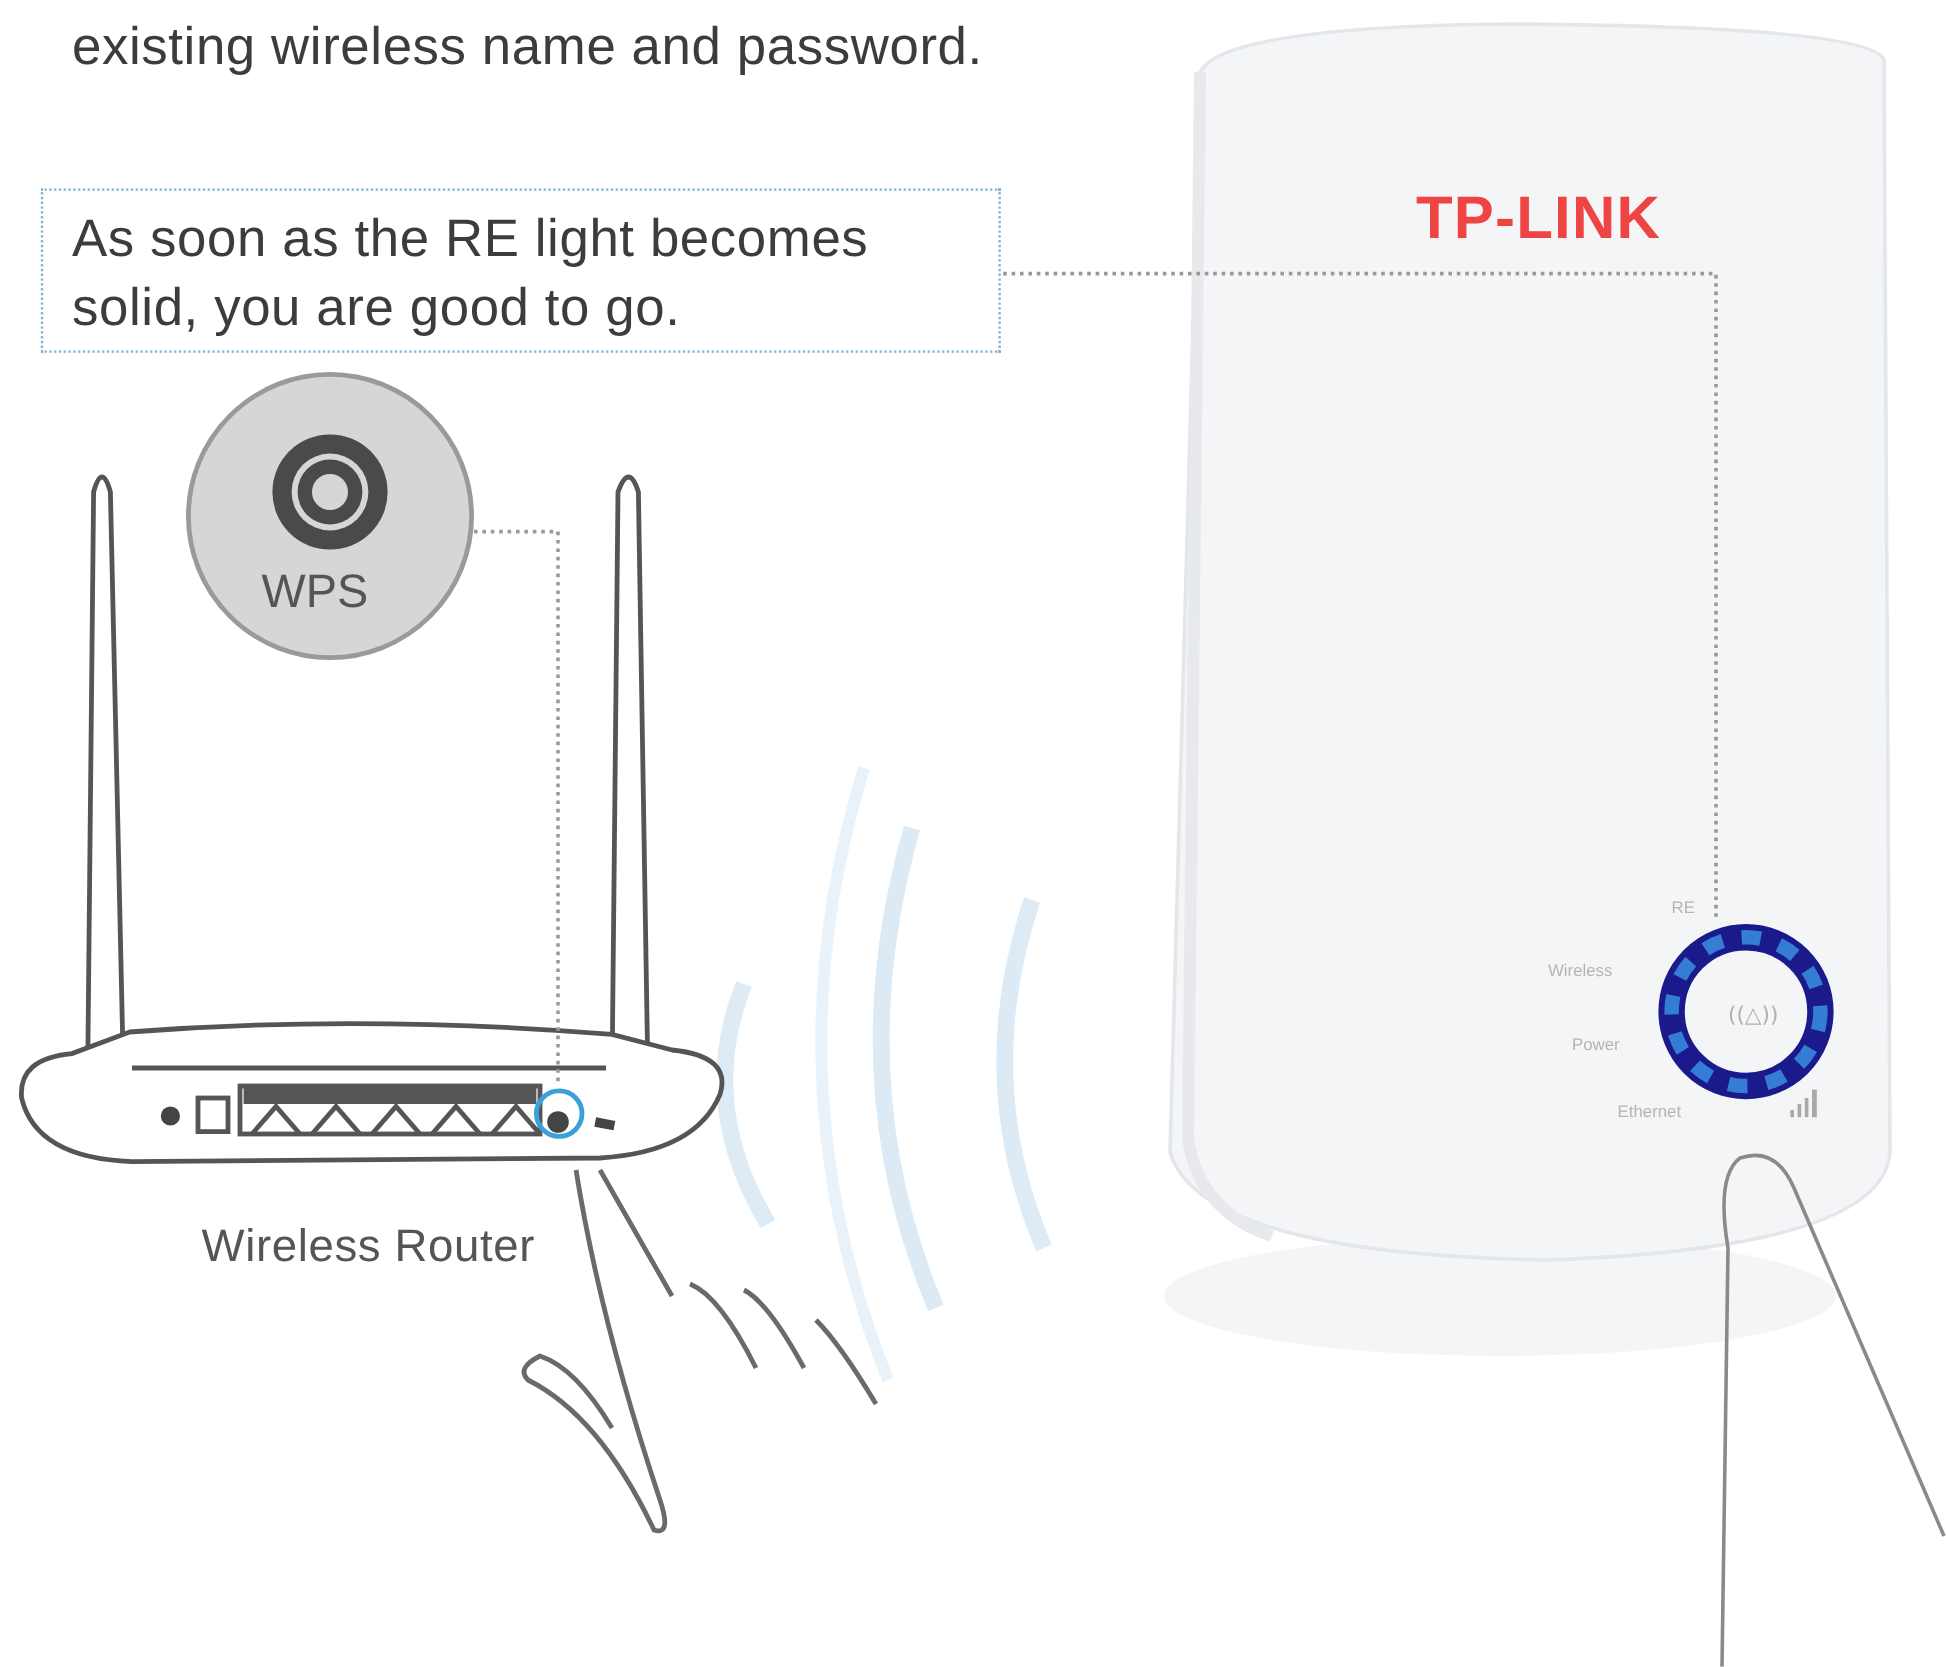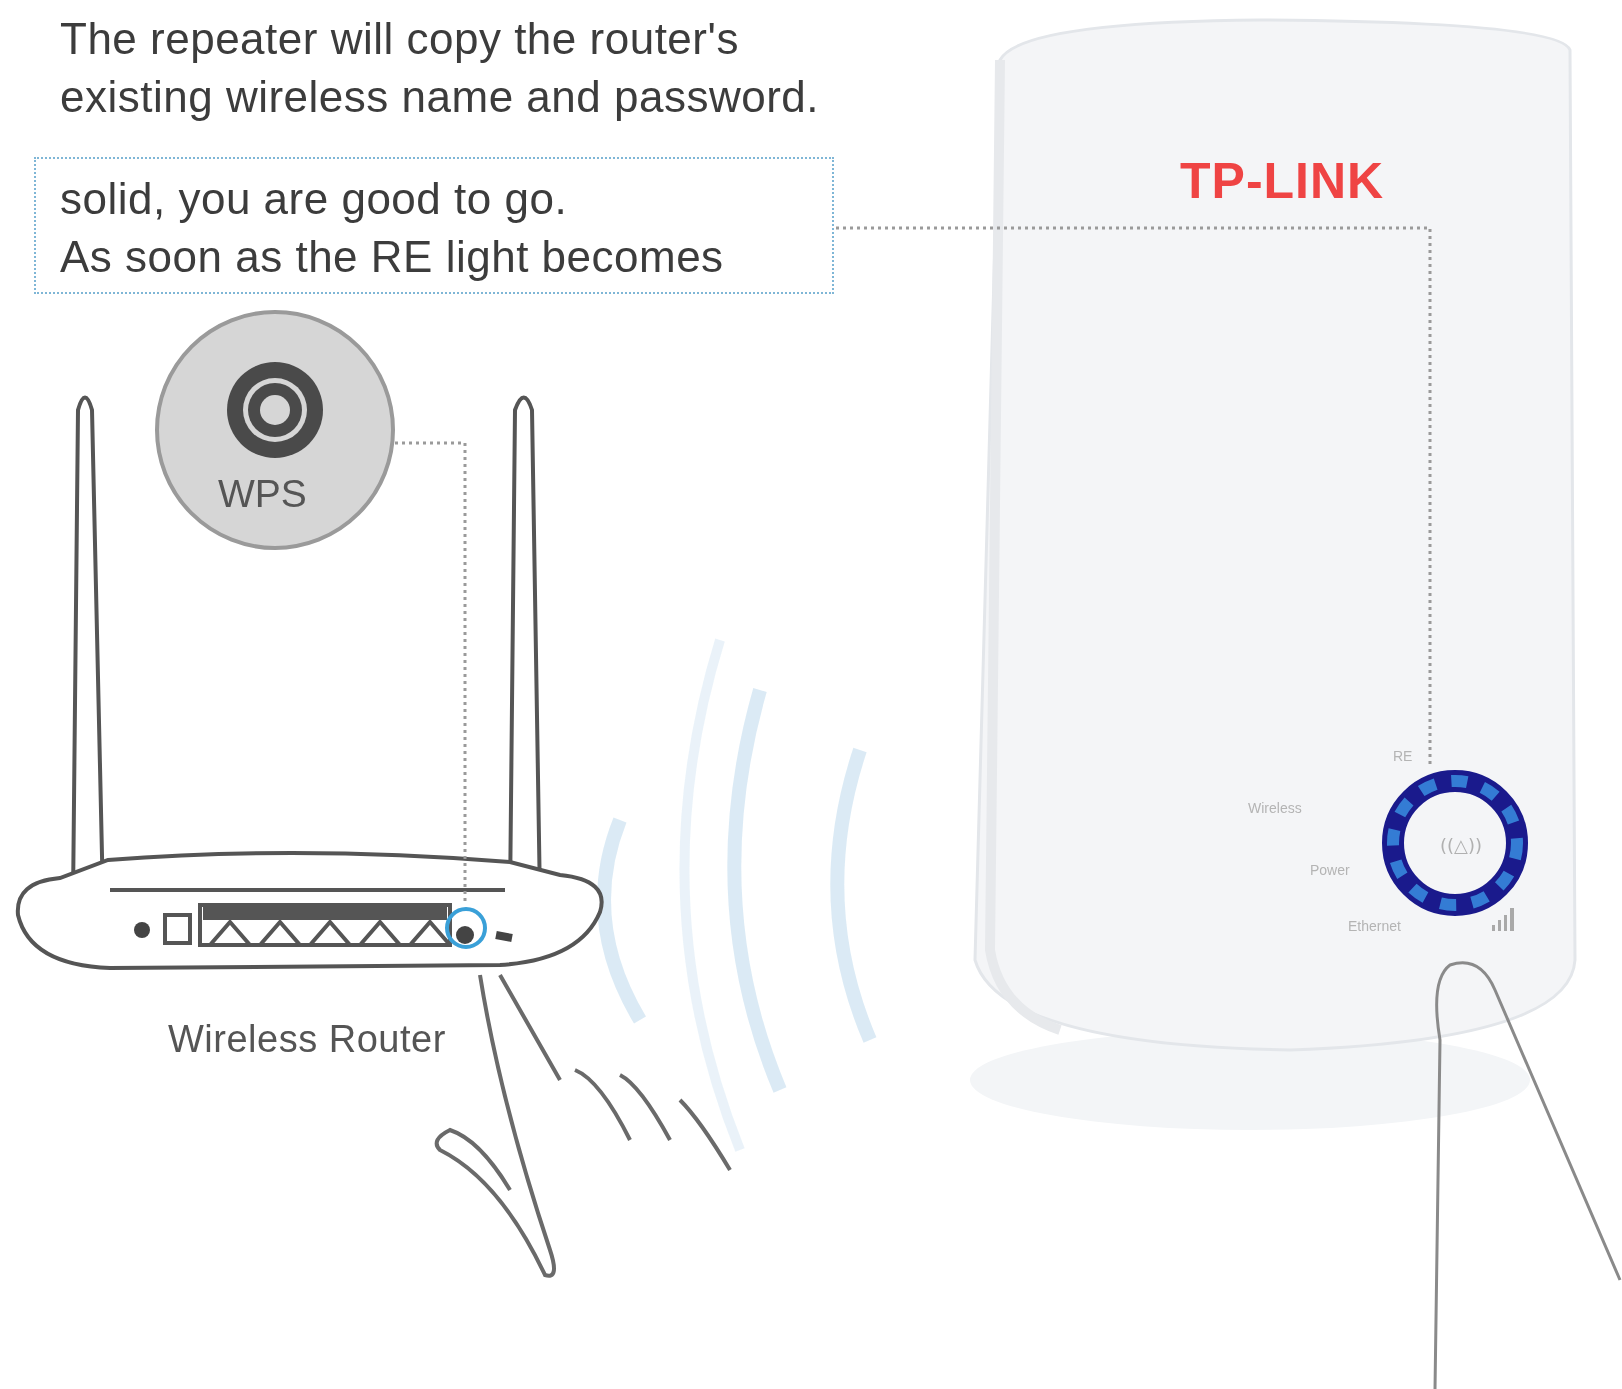--- a/index.html
+++ b/index.html
@@ -77,31 +77,30 @@
     <circle cx="275" cy="410" r="48" fill="#4a4a4a"></circle>
     <circle cx="275" cy="410" r="32" fill="#d6d6d6"></circle>
     <circle cx="275" cy="410" r="27" fill="#4a4a4a"></circle>
     <circle cx="275" cy="410" r="15" fill="#d6d6d6"></circle>
   </g>
 
   <path d="M395 443 L465 443 L465 905" fill="none" stroke="#9a9a9a" stroke-width="3" stroke-dasharray="3,4"></path>
 </svg>
 
 <div class="abs intro-text">
-  <div>The repeater will copy the router's</div>
   <div>existing wireless name and password.</div>
 </div>
 
 <div class="abs note-box"></div>
 <div class="abs note-text">
+  <div>As soon as the RE light becomes</div>
   <div>solid, you are good to go.</div>
-  <div>As soon as the RE light becomes</div>
 </div>
 
 <div class="abs wps-text">WPS</div>
 <div class="abs router-label">Wireless Router</div>
 
 <div class="abs brand">TP-LINK</div>
 
 <div class="abs led-label" style="left:1393px; top:748px;">RE</div>
-<div class="abs led-label" style="left:1248px; top:800px;">Wireless</div>
+<div class="abs led-label" style="left:1290px; top:800px;">Wireless</div>
 <div class="abs led-label" style="left:1310px; top:862px;">Power</div>
 <div class="abs led-label" style="left:1348px; top:918px;text-align:right;">Ethernet</div>
 
 </body></html>

